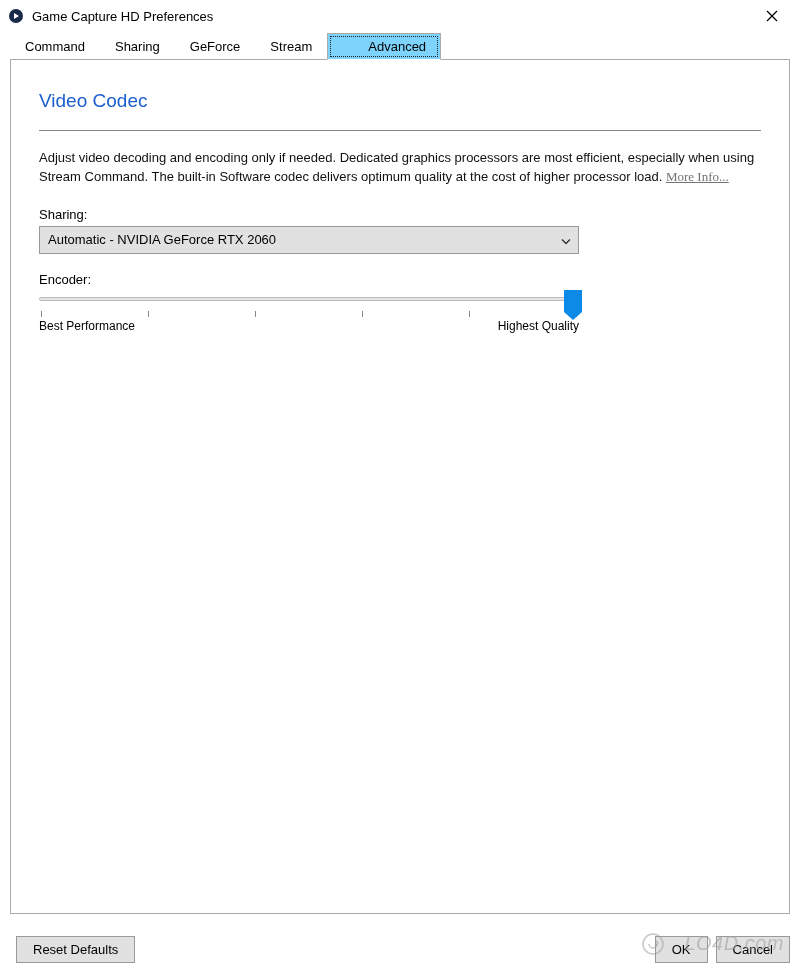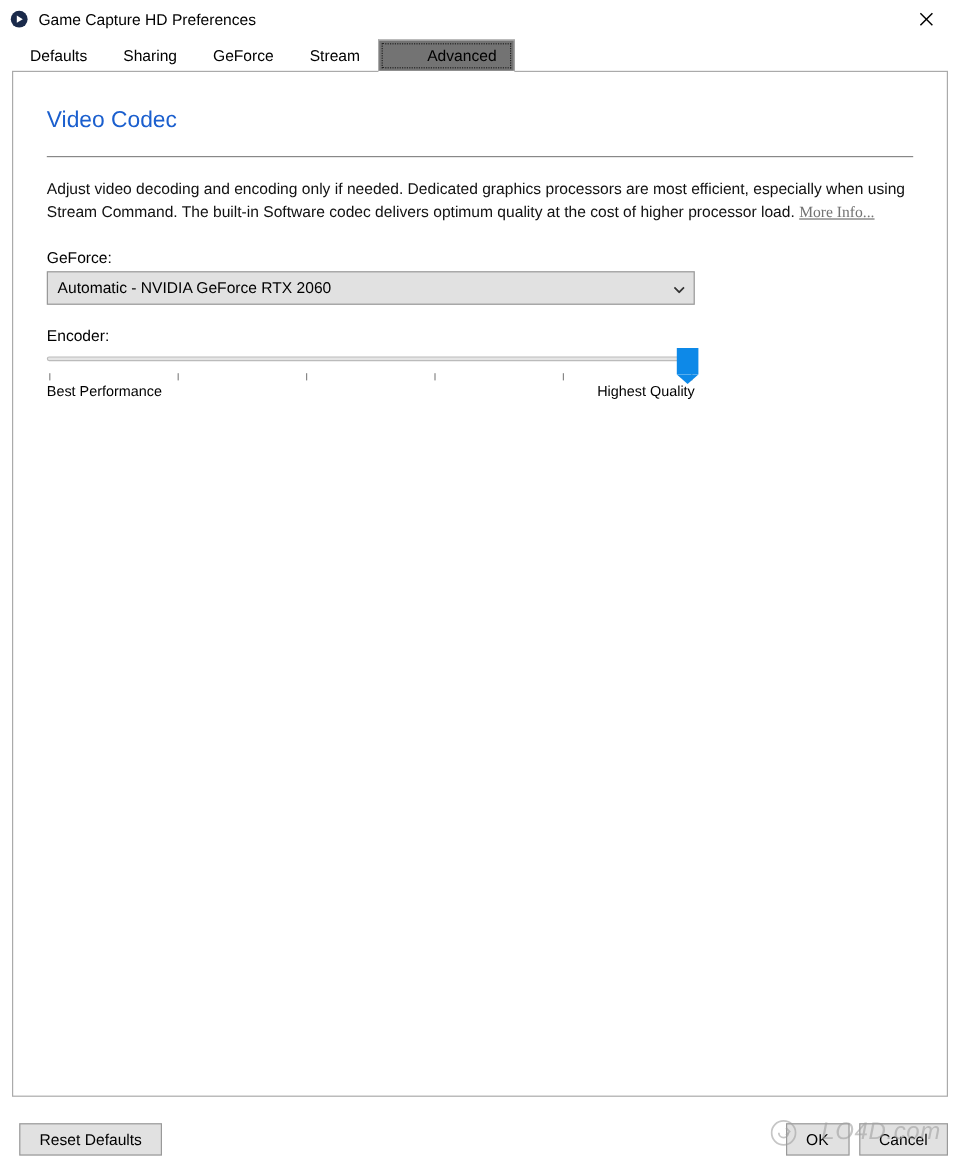--- a/index.html
+++ b/index.html
@@ -46,21 +46,21 @@
       border: 1px solid transparent;
       font-size: 13px;
       cursor: pointer;
       background: transparent;
       position: relative;
       top: 1px;
     }
     .tab.active {
       border: 1px solid #aaa;
       border-bottom: 1px solid #fff;
-      background: #737373;
+      background: #7dd3fc;
       outline: 1px dotted #222;
       outline-offset: -4px;
       z-index: 2;
       padding-left: 40px;
     }
     .tab-panel {
       border: 1px solid #aaa;
       margin: 0 10px;
       height: 855px;
       padding: 30px 28px 20px 28px;
@@ -206,35 +206,35 @@
   <span class="title">Game Capture HD Preferences</span>
   <div class="close">
     <svg width="12" height="12" viewBox="0 0 12 12">
         <line x1="1" y1="1" x2="11" y2="11" stroke="#000" stroke-width="1.2"></line>
         <line x1="11" y1="1" x2="1" y2="11" stroke="#000" stroke-width="1.2"></line>
       </svg>
   </div>
 </div>
 
 <div class="tab-strip">
-  <div class="tab">Defaults</div>
+  <div class="tab">Command</div>
   <div class="tab">Sharing</div>
   <div class="tab">GeForce</div>
   <div class="tab">Stream</div>
   <div class="tab active">Advanced</div>
 </div>
 
 <div class="tab-panel">
   <div class="section-title">Video Codec</div>
 
   <p class="description">
     <span>Adjust video decoding and encoding only if needed. Dedicated graphics processors are most efficient, especially when using Stream Command. The built-in Software codec delivers optimum quality at the cost of higher processor load. </span><a>More Info...</a>
   </p>
 
-  <label class="field-label">GeForce:</label>
+  <label class="field-label">Sharing:</label>
   <div class="select-wrap">
     <div class="select">
       <span>Automatic - NVIDIA GeForce RTX 2060</span>
     </div>
     <span class="select-chevron">
       <svg width="10" height="6" viewBox="0 0 10 6">
           <polyline points="1,1 5,5 9,1" fill="none" stroke="#333" stroke-width="1.4"></polyline>
         </svg>
     </span>
   </div>

